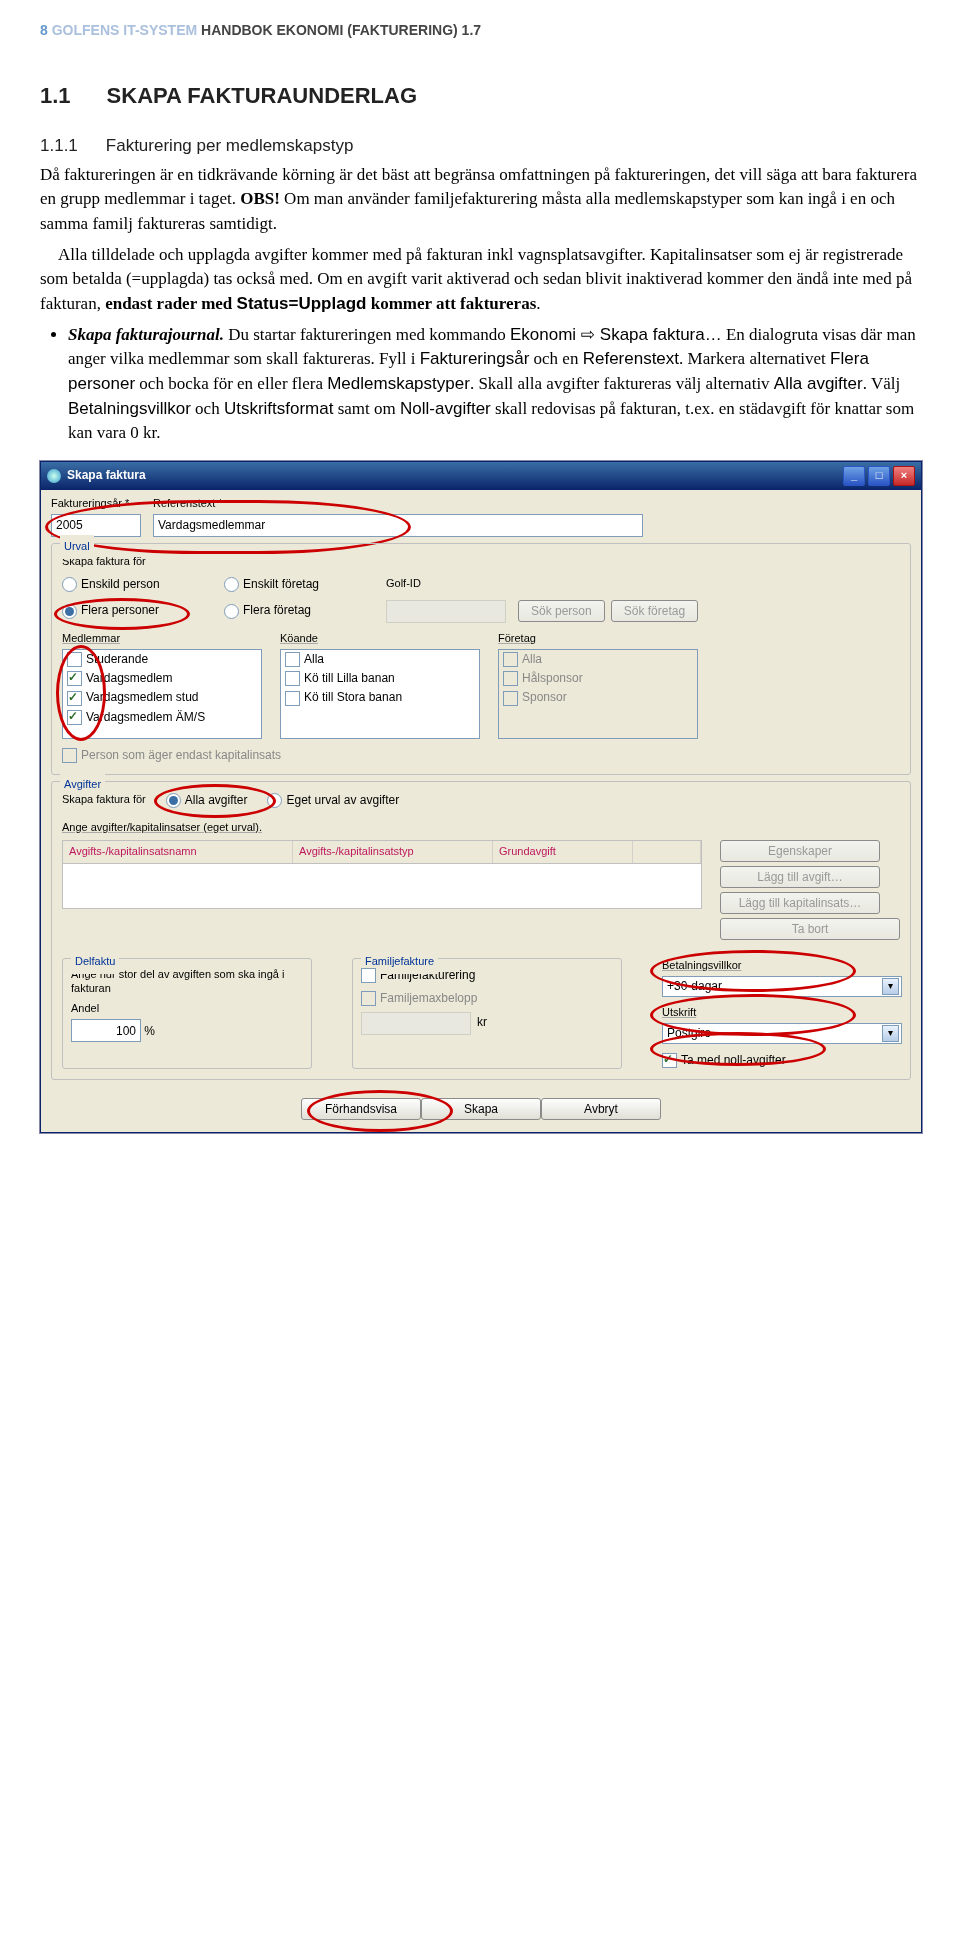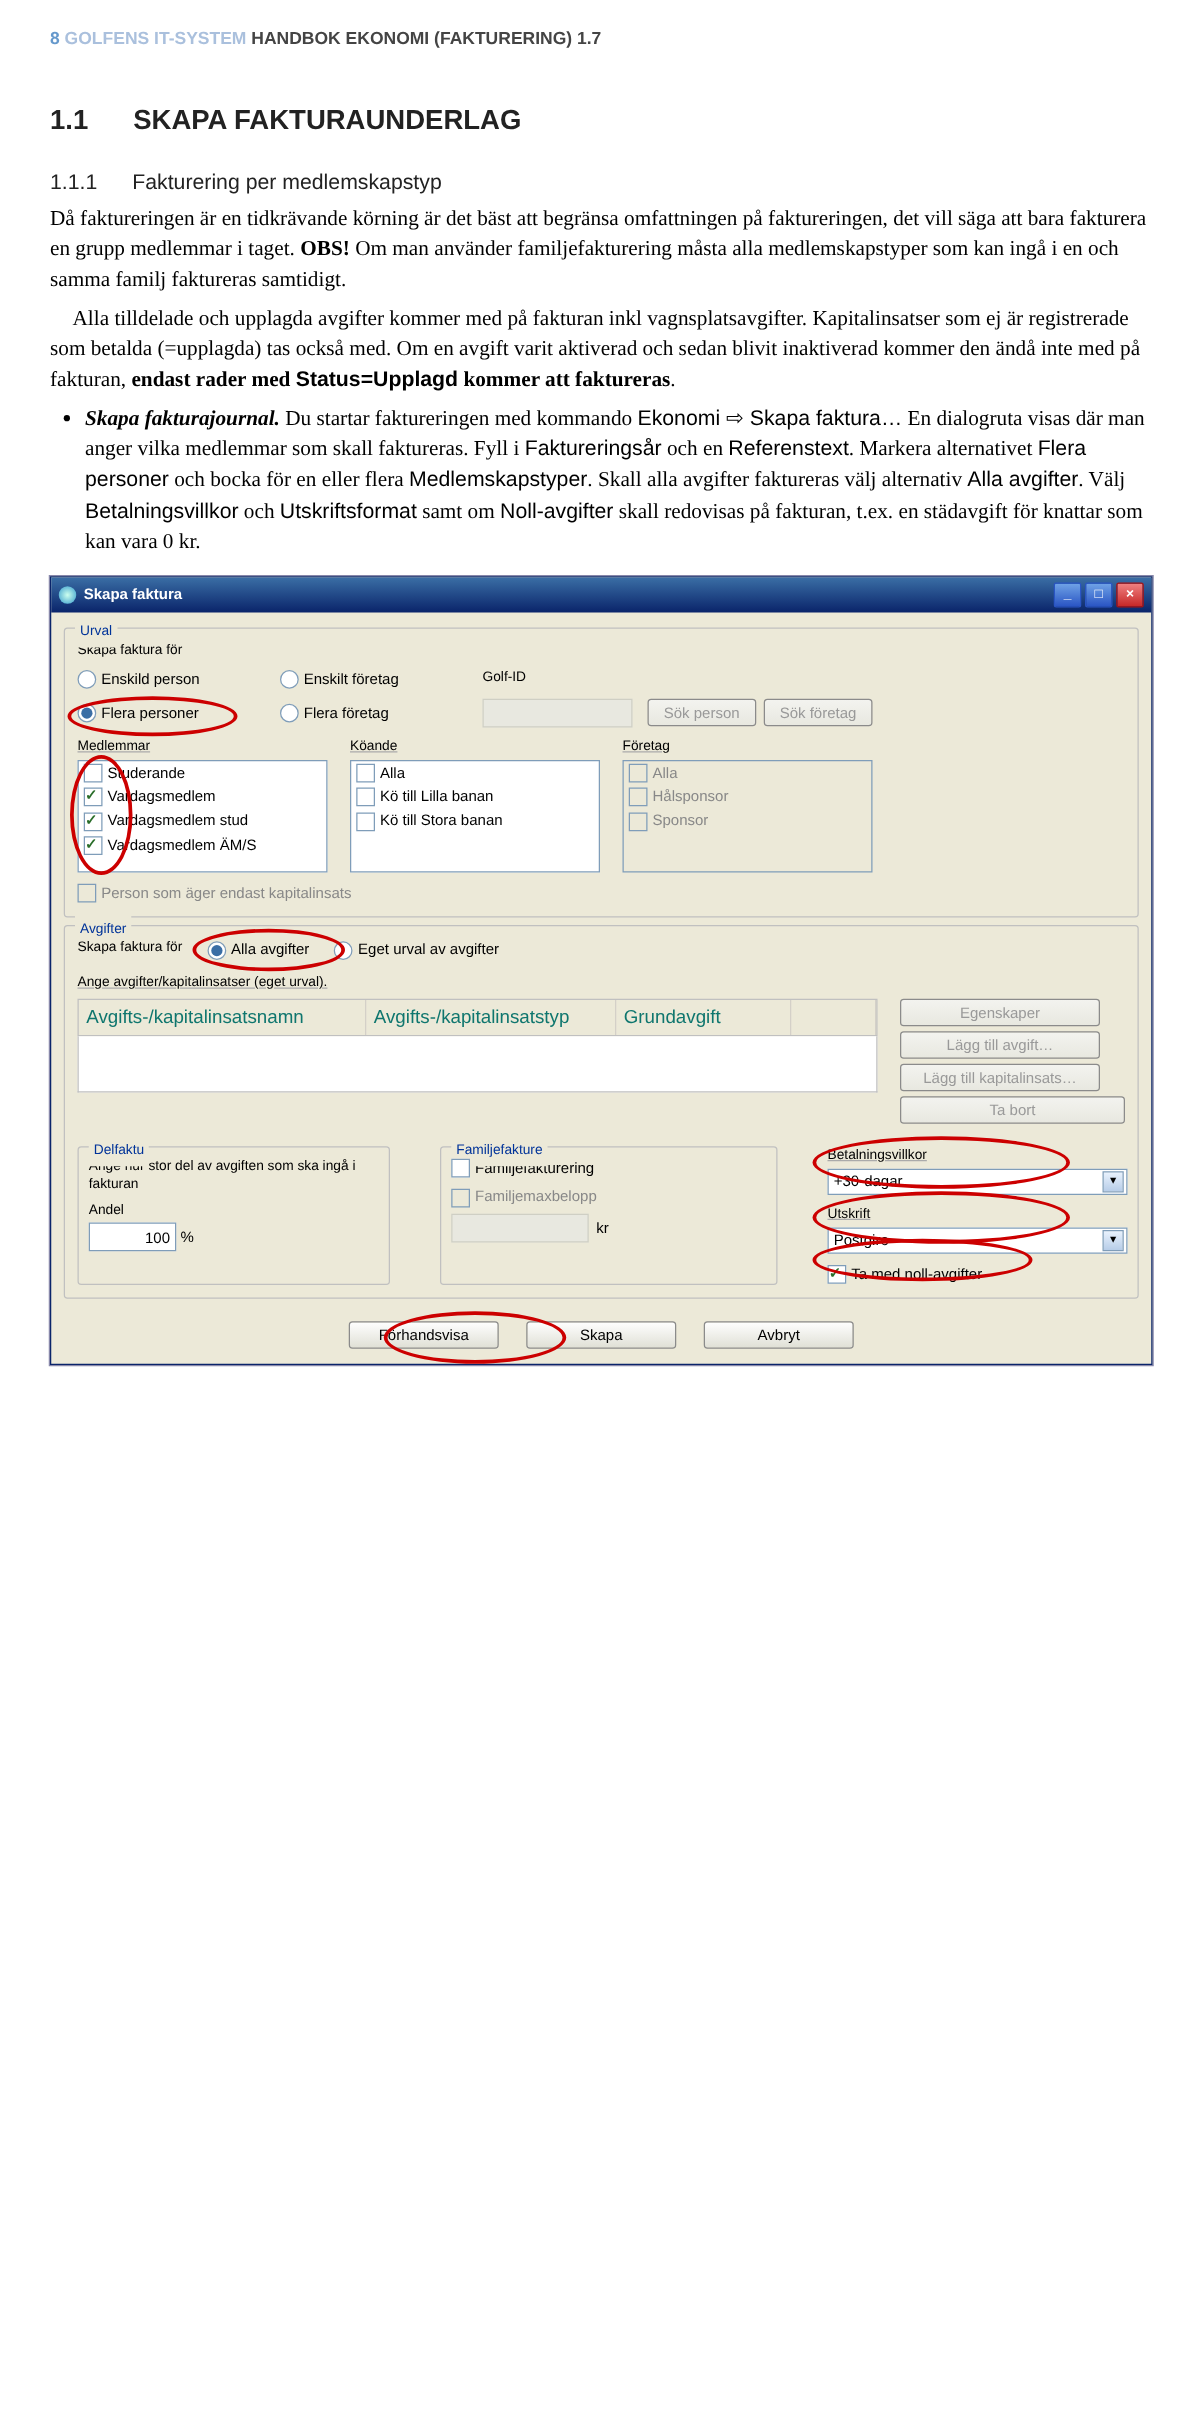--- a/index.html
+++ b/index.html
@@ -157,21 +157,21 @@
   .listbox.grey { background:#ece9d8; color:#888; }
   .listbox .row { padding: 1px 4px; display:flex; align-items:center; gap:4px; }
   .sectionhdr { font-size:11px; margin-bottom:2px; text-decoration: underline; text-decoration-color: #aaa; color:#000; }
 
   .cols3 { display:grid; grid-template-columns: 200px 200px 200px; gap:18px; margin-top:8px; position:relative; }
 
   .table-hdr {
     display:grid; grid-template-columns: 230px 200px 140px 1fr;
     background: #ece9d8;
     border: 1px solid #c0c0c0;
-    font-size: 15px; color:#0f766e;
+    font-size: 11px; color:#be185d;
   }
   .table-hdr div { padding: 3px 6px; border-right:1px solid #d4d0c8; }
   .table-body {
     height: 44px; background:#fff; border:1px solid #c0c0c0; border-top:none;
   }
   .side-btns { display:flex; flex-direction:column; gap:4px; }
 
   .bottom3 {
     display:grid; grid-template-columns: 250px 270px 240px; gap: 40px;
     margin-top: 18px; position: relative;
@@ -180,21 +180,21 @@
   .select {
     border:1px solid #7f9db9; background:#fff; height:19px;
     display:flex; align-items:center; justify-content:space-between;
     padding: 0 2px 0 4px; font-size:12px;
   }
   .select .arrowbtn {
     width:15px; height:15px; background:linear-gradient(#e9f2fd,#b7cde8);
     border:1px solid #7f9db9; text-align:center; line-height:13px; font-size:10px;
   }
   .footer-btns {
-    display:flex; gap:22px; justify-content:center; margin-top:18px; position:relative;
+    display:flex; justify-content:center; margin-top:18px; position:relative;
   }
 </style>
 </head>
 <body>
 
 <div class="page">
 
   <div class="hdr-line">
     <span class="hdr-pg">8</span>
     <span class="hdr-sys">GOLFENS IT-SYSTEM</span>
@@ -229,20 +229,31 @@
       <div class="title">Skapa faktura</div>
       <div class="winbtns">
         <div class="winbtn">_</div>
         <div class="winbtn">□</div>
         <div class="winbtn close">×</div>
       </div>
     </div>
 
     <div class="dlgbody">
 
+      <div class="row-top">
+        <div>
+          <div class="field-label">Faktureringsår *</div>
+          <input class="tin" style="width: 80px;" value="2005">
+        </div>
+        <div style="flex:1">
+          <div class="field-label">Referenstext *</div>
+          <input class="tin" style="width: 480px;" value="Vardagsmedlemmar">
+        </div>
+        <div class="circle" style="left:-6px; top:4px; width:360px; height:48px; border-radius:50%/60%;"></div>
+      </div>
 
       <div class="fs">
         <div class="legend">Urval</div>
 
         <div class="field-label" style="margin-bottom:6px">Skapa faktura för</div>
 
         <div class="radiogrid">
           <label class="radiolbl">
               <span class="rad"></span>
               <span>Enskild person</span>

